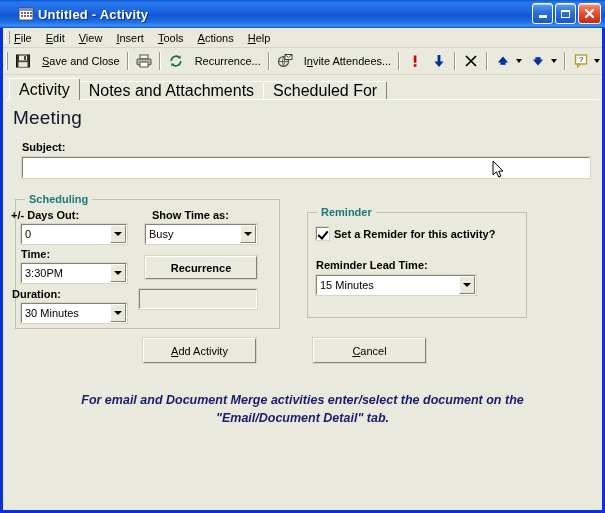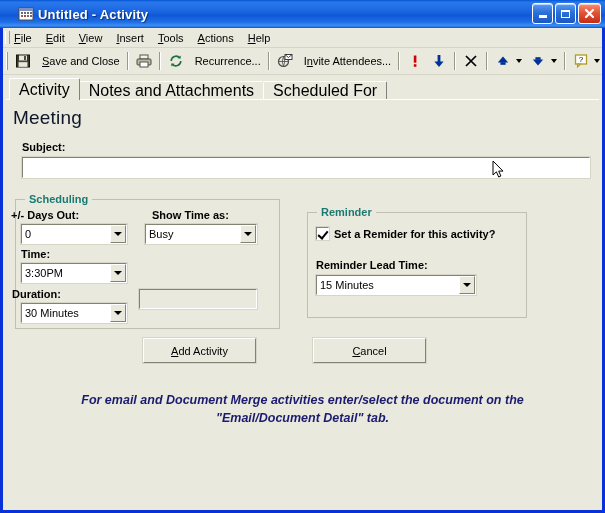--- a/index.html
+++ b/index.html
@@ -553,20 +553,23 @@
       </div>
 
       <div class="lbl" style="position:absolute;left:149px;top:109px;">Show Time as:</div>
       <div class="combo" style="position:absolute;left:142px;top:124px;width:112px;height:20px;">
         <span class="cval">Busy</span>
         <span class="cbtn2">
             <i class="caret"></i>
           </span>
       </div>
 
+      <div class="btn bold" style="position:absolute;left:142px;top:156px;width:112px;height:23px;">
+        <span>Recurrence</span>
+      </div>
 
       <div class="textbox ro" style="position:absolute;left:136px;top:189px;width:118px;height:20px;">
         <span></span>
       </div>
 
       <div class="groupbox" style="left:304px;top:112px;width:220px;height:106px;">
         <div class="gb-title">Reminder</div>
       </div>
 
       <div class="chk-row" style="position:absolute;left:313px;top:127px;">

